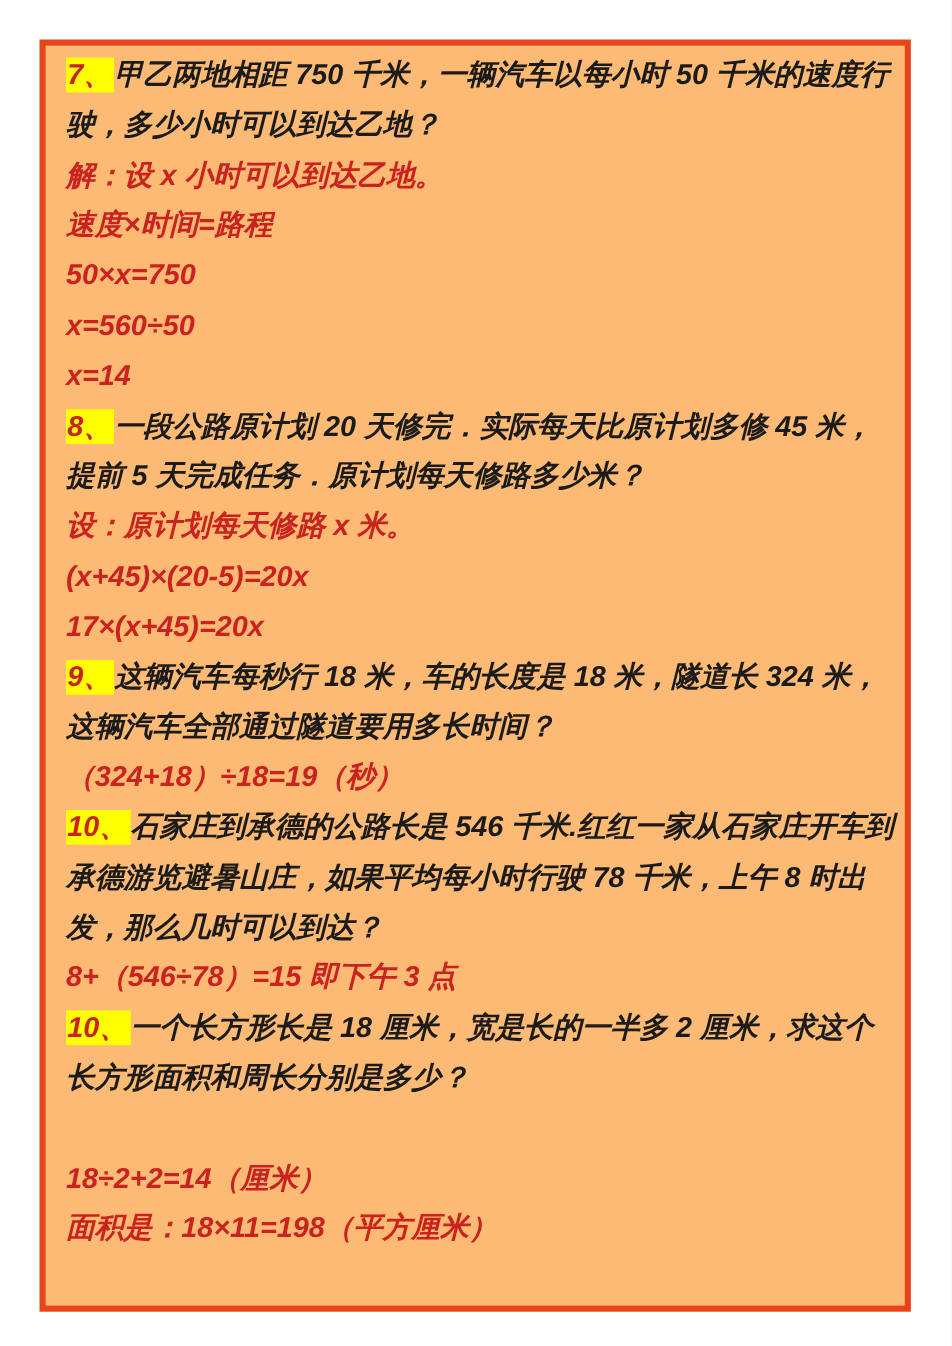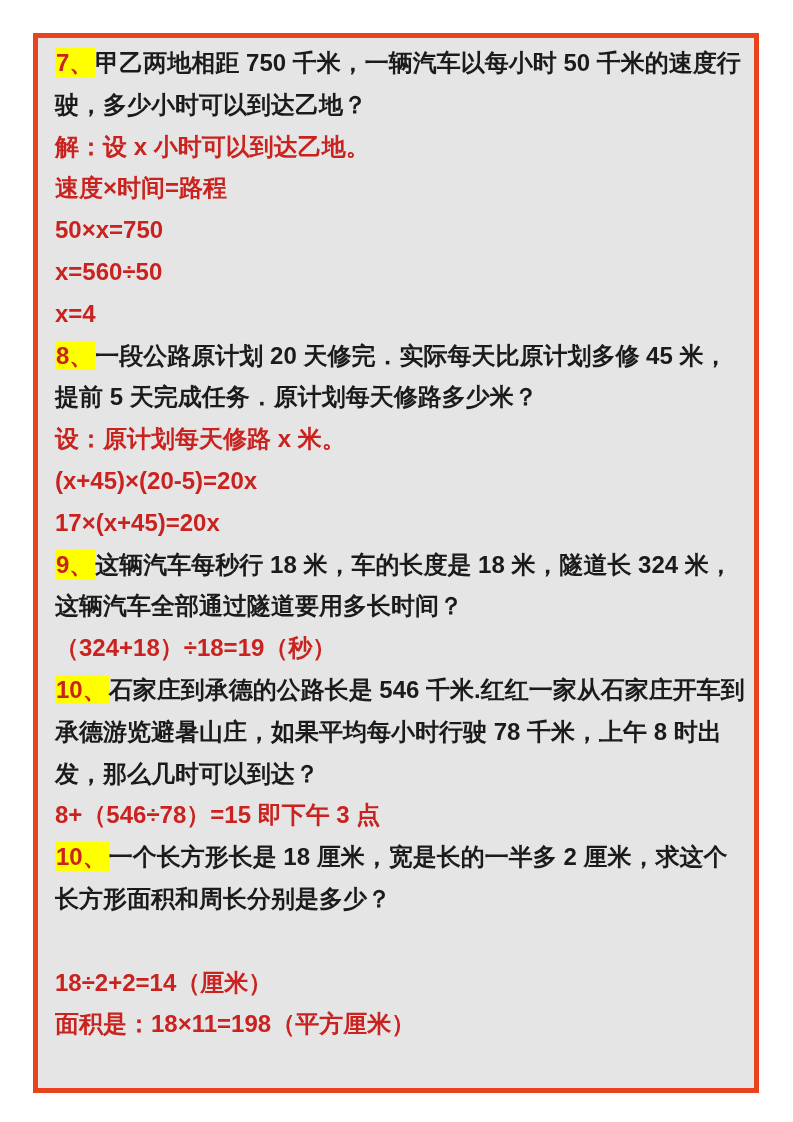--- a/index.html
+++ b/index.html
@@ -11,22 +11,23 @@
     font-family: "Liberation Sans", "DejaVu Sans", sans-serif;
     overflow: hidden;
   }
   .frame {
     position: absolute;
     left: 33px;
     top: 33px;
     width: 726px;
     height: 1060px;
     border: 5px solid var(--border-color, #e8431c);
-    background: #e5e5e5;
+    background: #fdba74;
     padding: 4px 8px 0 17px;
+    font-style: italic;
   }
   .line {
     font-size: 24px;
     line-height: 41.8px;
     font-weight: 700;
     white-space: normal;
   }
   .q  { color: var(--question-color, #1b1b1b); }
   .a  { color: var(--answer-color, #c9221f); }
   mark.num {
@@ -40,21 +41,21 @@
 <body>
 
 <div class="frame">
 
   <section>
     <p class="line q"><mark class="num">7、</mark><span>甲乙两地相距 750 千米，一辆汽车以每小时 50 千米的速度行驶，多少小时可以到达乙地？</span></p>
     <p class="line a">解：设 x 小时可以到达乙地。</p>
     <p class="line a">速度×时间=路程</p>
     <p class="line a">50×x=750</p>
     <p class="line a">x=560÷50</p>
-    <p class="line a">x=4</p>
+    <p class="line a">x=14</p>
   </section>
 
   <section>
     <p class="line q"><mark class="num">8、</mark><span>一段公路原计划 20 天修完．实际每天比原计划多修 45 米，提前 5 天完成任务．原计划每天修路多少米？</span></p>
     <p class="line a">设：原计划每天修路 x 米。</p>
     <p class="line a">(x+45)×(20-5)=20x</p>
     <p class="line a">17×(x+45)=20x</p>
   </section>
 
   <section>

